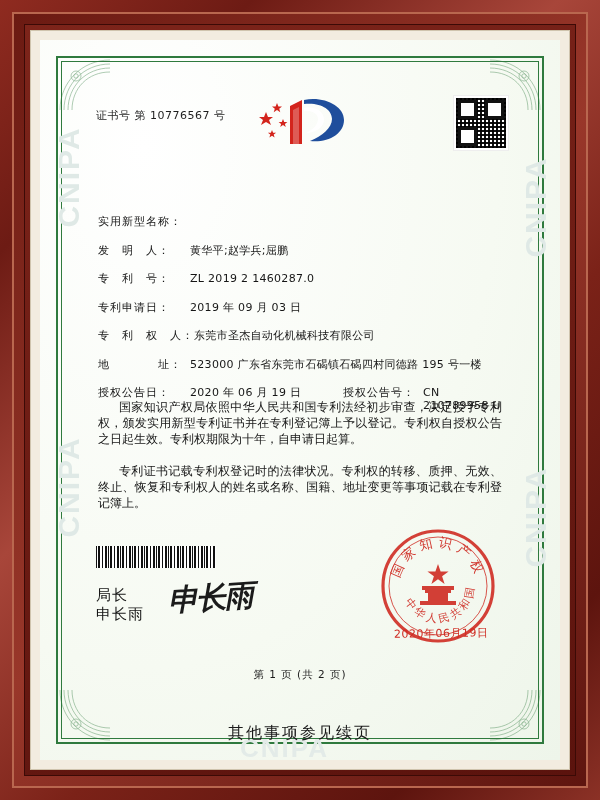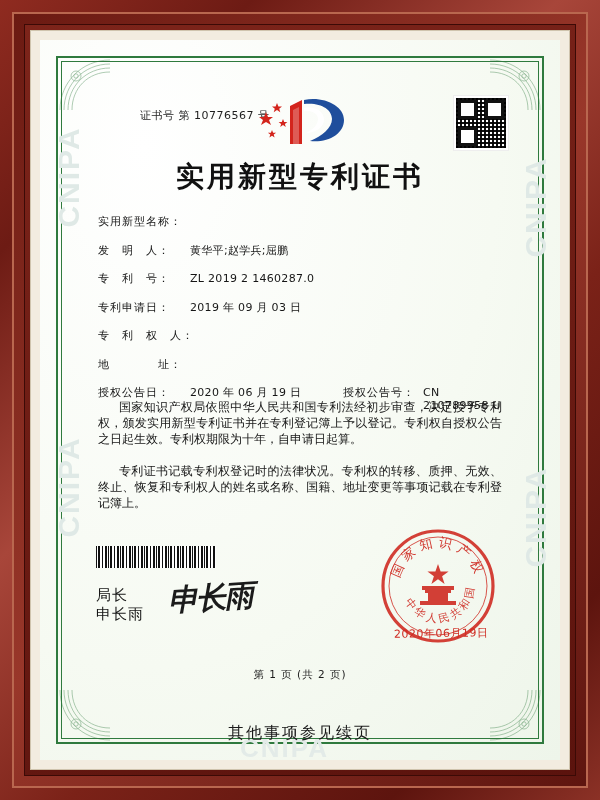--- a/index.html
+++ b/index.html
@@ -114,21 +114,20 @@
     right: 46px; bottom: 40px;
   }
 
   .cert-no {
     font-family: "DejaVu Sans", sans-serif;
     font-size: 11px;
     color: #1e1e1e;
     position: absolute;
     left: 10px; top: 22px;
     letter-spacing: .5px;
-    margin-left: 44px;
   }
 
   .qr {
     position: absolute;
     right: 6px; top: 10px;
     width: 50px; height: 50px;
     background:
       repeating-linear-gradient(90deg, #111 0 2px, #fff 2px 4px),
       repeating-linear-gradient(0deg, #111 0 2px, #fff 2px 4px);
     background-blend-mode: multiply;
@@ -375,43 +374,44 @@
           </g>
 
           <path d="M38 50 L38 12 L50 6 L50 50 Z" fill="#d3241c"></path>
           <path d="M41 50 L41 16 L47 13 L47 50 Z" fill="#ffffff" opacity="0.25"></path>
 
           <path d="M52 6 C72 2 92 12 92 26 C92 40 76 49 58 47 C70 42 80 34 80 25 C80 15 68 8 52 10 Z" fill="#1f4e9c"></path>
           <path d="M52 14 C64 12 72 18 72 26 C72 33 63 39 54 39 C62 35 66 30 66 25 C66 20 60 16 52 17 Z" fill="#ffffff"></path>
         </svg>
       </div>
 
-      <div class="title">实用新型专利证书</div>
 
       <div class="fields">
         <div class="row">
           <span class="label">实用新型名称：</span>
         </div>
         <div class="row">
           <span class="label">发　明　人：</span>
           <span class="value">黄华平;赵学兵;屈鹏</span>
         </div>
         <div class="row">
           <span class="label">专　利　号：</span>
           <span class="value">ZL 2019 2 1460287.0</span>
         </div>
         <div class="row">
           <span class="label">专利申请日：</span>
           <span class="value">2019 年 09 月 03 日</span>
         </div>
         <div class="row">
           <span class="label">专　利　权　人：</span>
+          <span class="value">东莞市圣杰自动化机械科技有限公司</span>
         </div>
         <div class="row">
           <span class="label">地　　　　址：</span>
+          <span class="value">523000  广东省东莞市石碣镇石碣四村同德路 195 号一楼</span>
         </div>
         <div class="row row-split">
           <span class="half">
             <span class="label-s">授权公告日：</span>
             <span class="value">2020 年 06 月 19 日</span>
           </span>
           <span class="half">
             <span class="label-s2">授权公告号：</span>
             <span class="value">CN 210789958 U</span>
           </span>

